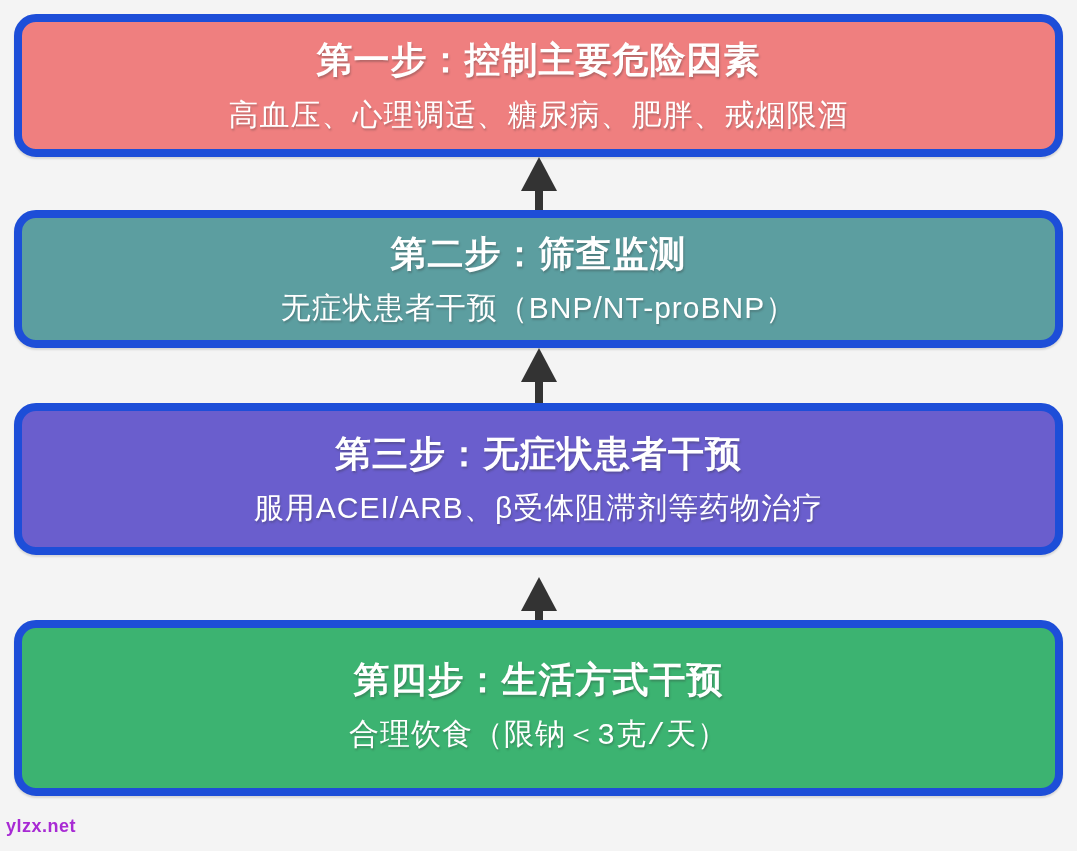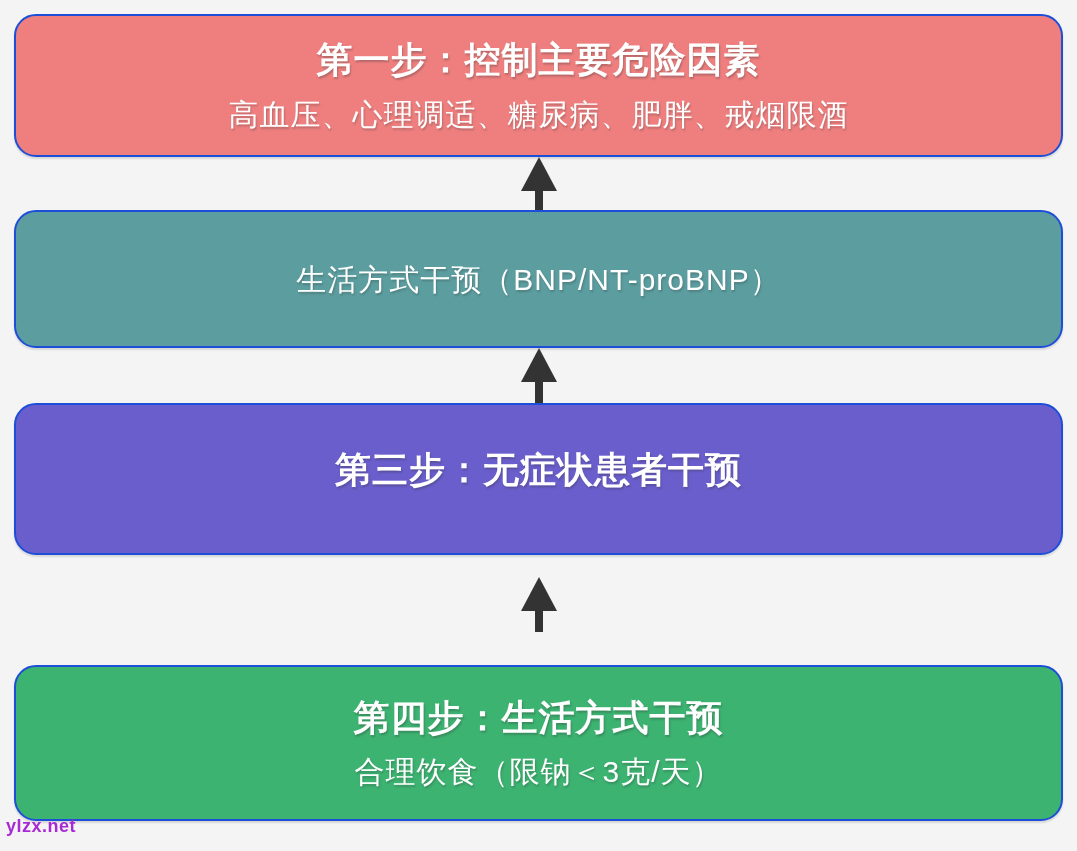--- a/index.html
+++ b/index.html
@@ -12,21 +12,21 @@
     width: 1077px;
     height: 851px;
     background: #f4f4f4;
     overflow: hidden;
   }
   .step-box {
     position: absolute;
     left: 14px;
     width: 1049px;
     box-sizing: border-box;
-    border: 2px solid #1d4ed8;
+    border: 8px solid #1d4ed8;
     border-radius: 22px;
     display: flex;
     flex-direction: column;
     justify-content: center;
     align-items: center;
     gap: 18px;
     box-shadow: 0 2px 2px rgba(0,0,0,0.12);
   }
   .step-title {
     color: #ffffff;
@@ -48,21 +48,21 @@
     color: #ffffff;
     font-size: 30px;
     line-height: 1.1;
     text-align: center;
     text-shadow: 1px 2px 2px rgba(50,50,50,0.28);
     letter-spacing: 1px;
   }
   .box-1 { top: 14px;  height: 143px; }
   .box-2 { top: 210px; height: 138px; }
   .box-3 { top: 403px; height: 152px; }
-  .box-4 { top: 665px; height: 156px; }
+  .box-4 { top: 620px; height: 176px; font-family: Liberation Mono, monospace; }
   .arrow {
     position: absolute;
     left: 520px;
     width: 37px;
     display: flex;
     flex-direction: column;
     align-items: center;
   }
   .arrow-1 { top: 157px; height: 53px; }
   .arrow-2 { top: 348px; height: 55px; }
@@ -100,33 +100,35 @@
       <div class="step-line">高血压、心理调适、糖尿病、肥胖、戒烟限酒</div>
     </div>
   </div>
 
   <div class="arrow arrow-1">
     <div class="arrow-head" style="border-bottom-color: rgb(51, 51, 51);"></div>
     <div class="arrow-stem" style="background-color: rgb(51, 51, 51);"></div>
   </div>
 
   <div class="step-box box-2" style="background-color: rgb(92, 158, 160);">
+    <div class="step-title">第二步：筛查监测</div>
     <div class="step-lines">
-      <div class="step-line">生活方式干预（BNP/NT-proBNP）</div>
+      <div class="step-line">无症状患者干预（BNP/NT-proBNP）</div>
     </div>
   </div>
 
   <div class="arrow arrow-2">
     <div class="arrow-head" style="border-bottom-color: rgb(51, 51, 51);"></div>
     <div class="arrow-stem" style="background-color: rgb(51, 51, 51);"></div>
   </div>
 
   <div class="step-box box-3" style="background-color: rgb(106, 94, 205);">
     <div class="step-title">第三步：无症状患者干预</div>
     <div class="step-lines">
+      <div class="step-line">服用ACEI/ARB、β受体阻滞剂等药物治疗</div>
     </div>
   </div>
 
   <div class="arrow arrow-3">
     <div class="arrow-head" style="border-bottom-color: rgb(51, 51, 51);"></div>
     <div class="arrow-stem" style="background-color: rgb(51, 51, 51);"></div>
   </div>
 
   <div class="step-box box-4" style="background-color: rgb(60, 179, 113);">
     <div class="step-title">第四步：生活方式干预</div>

